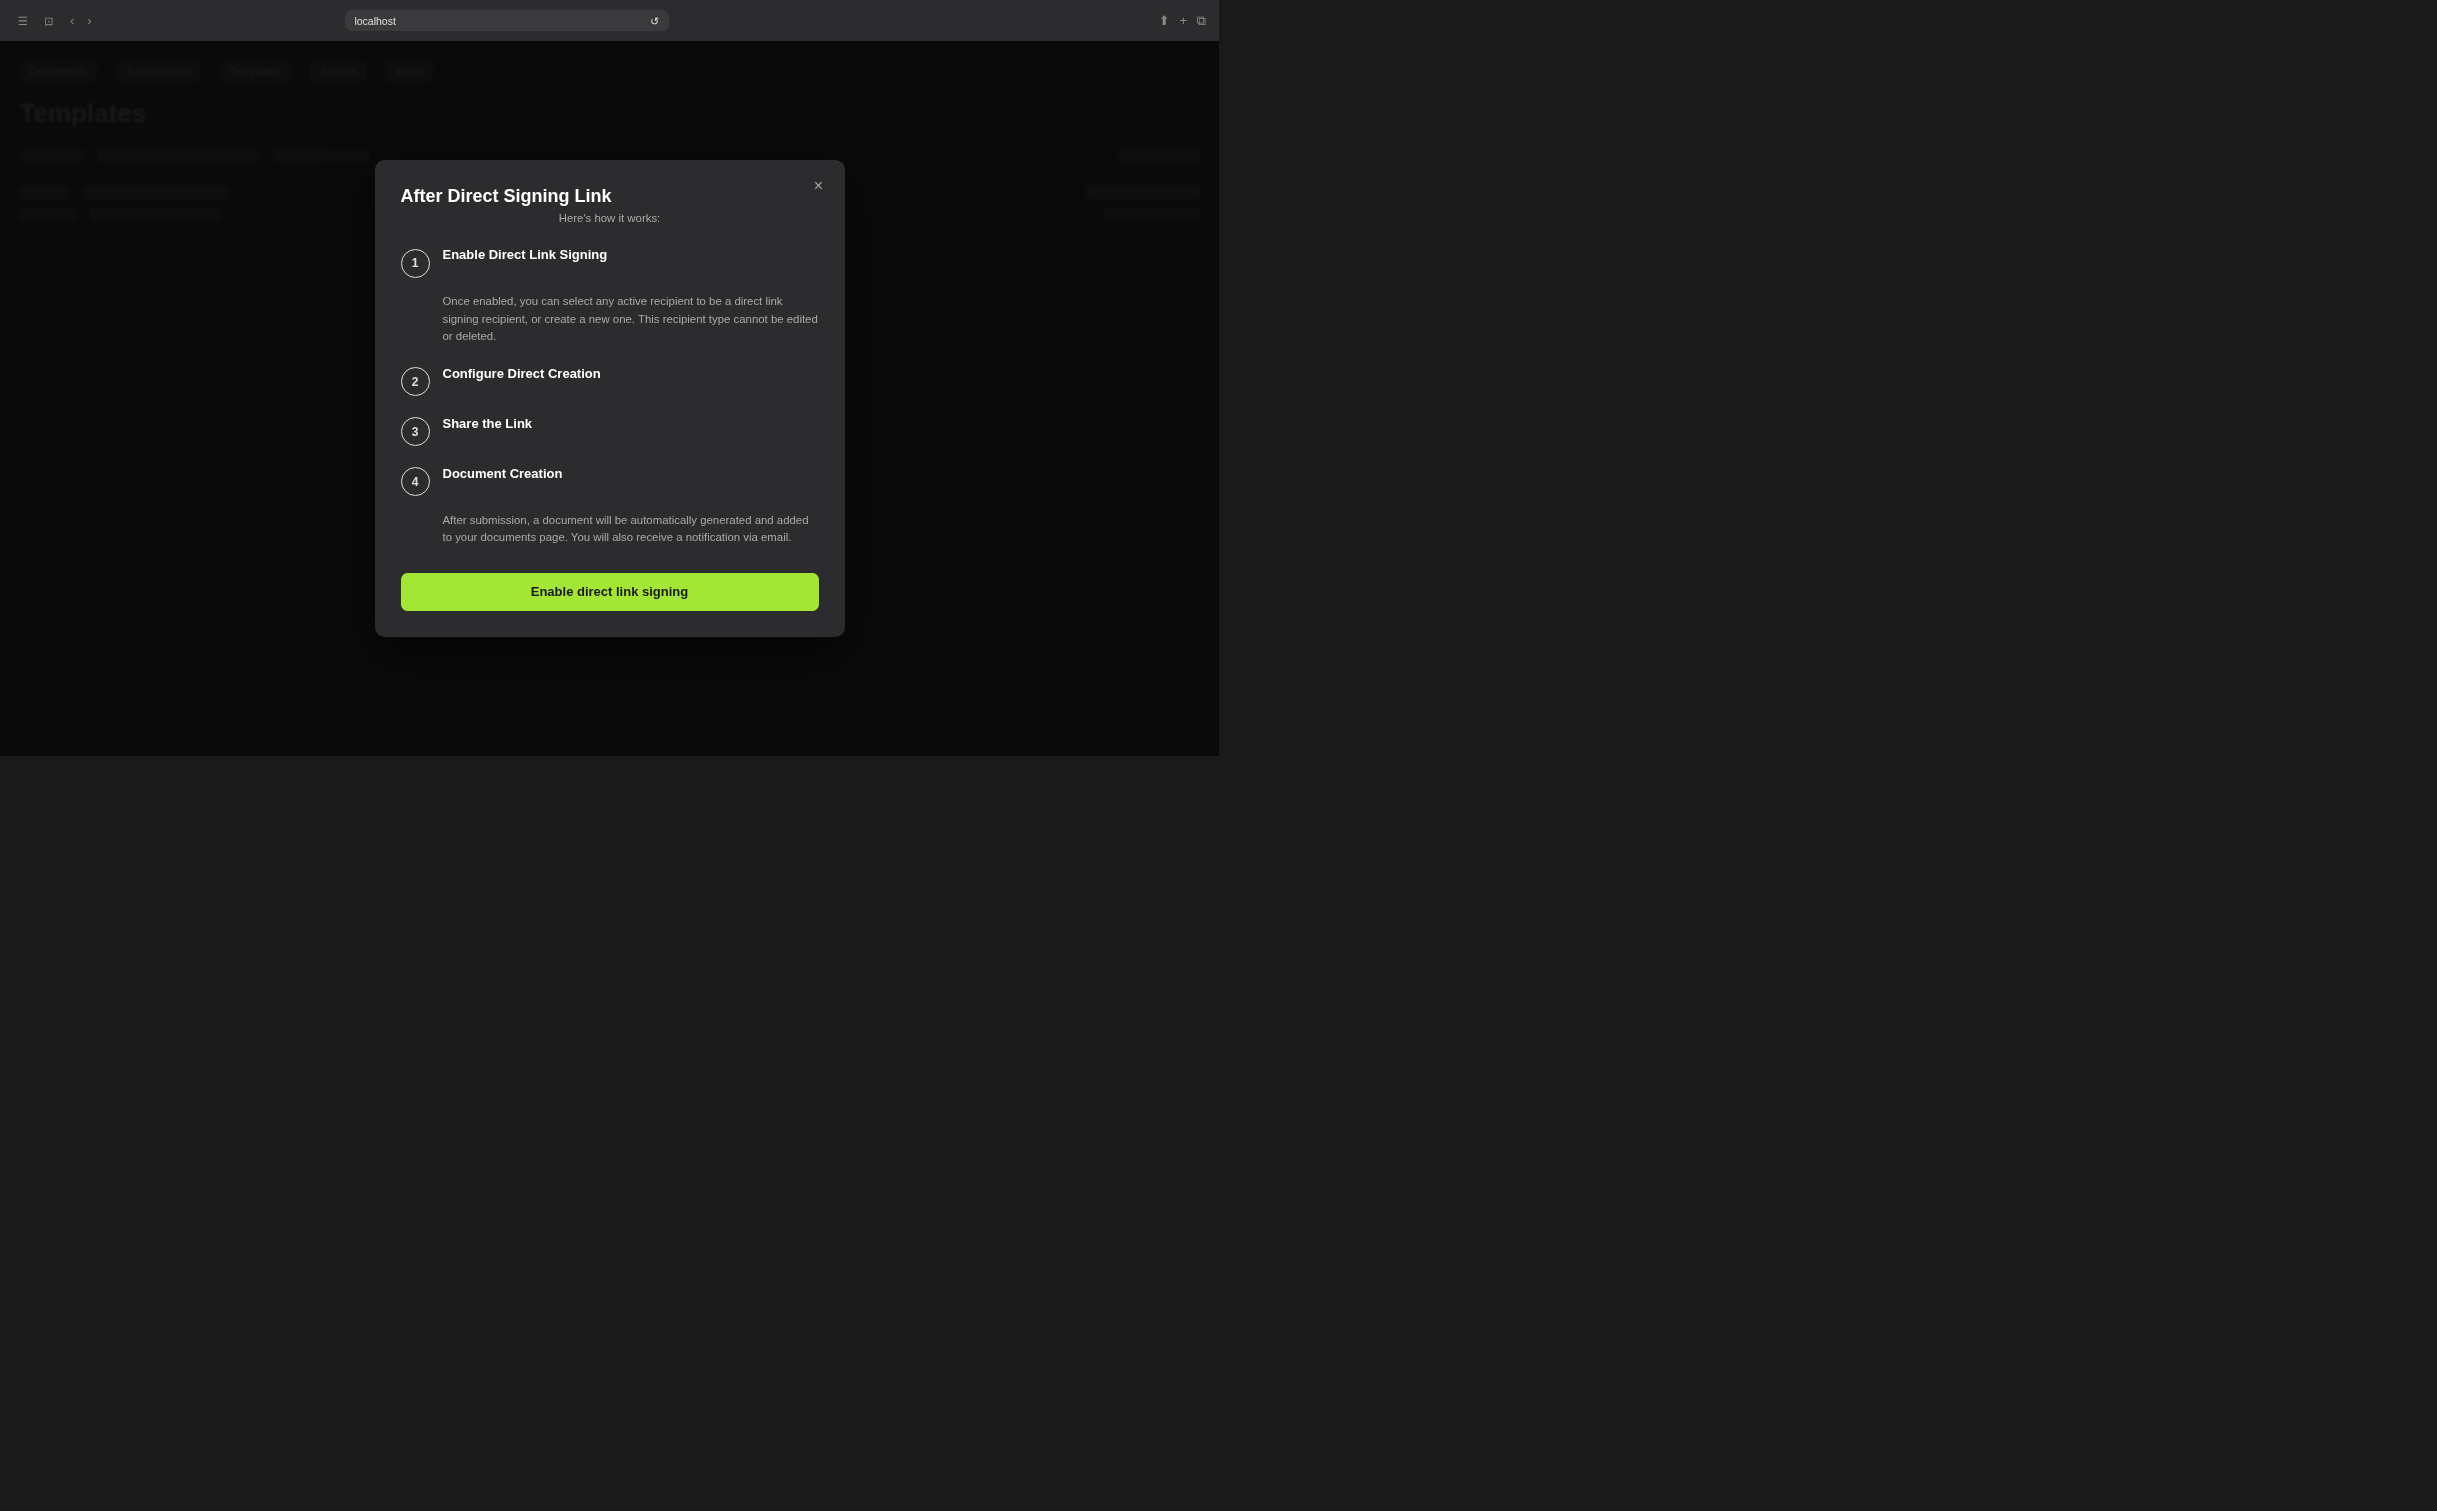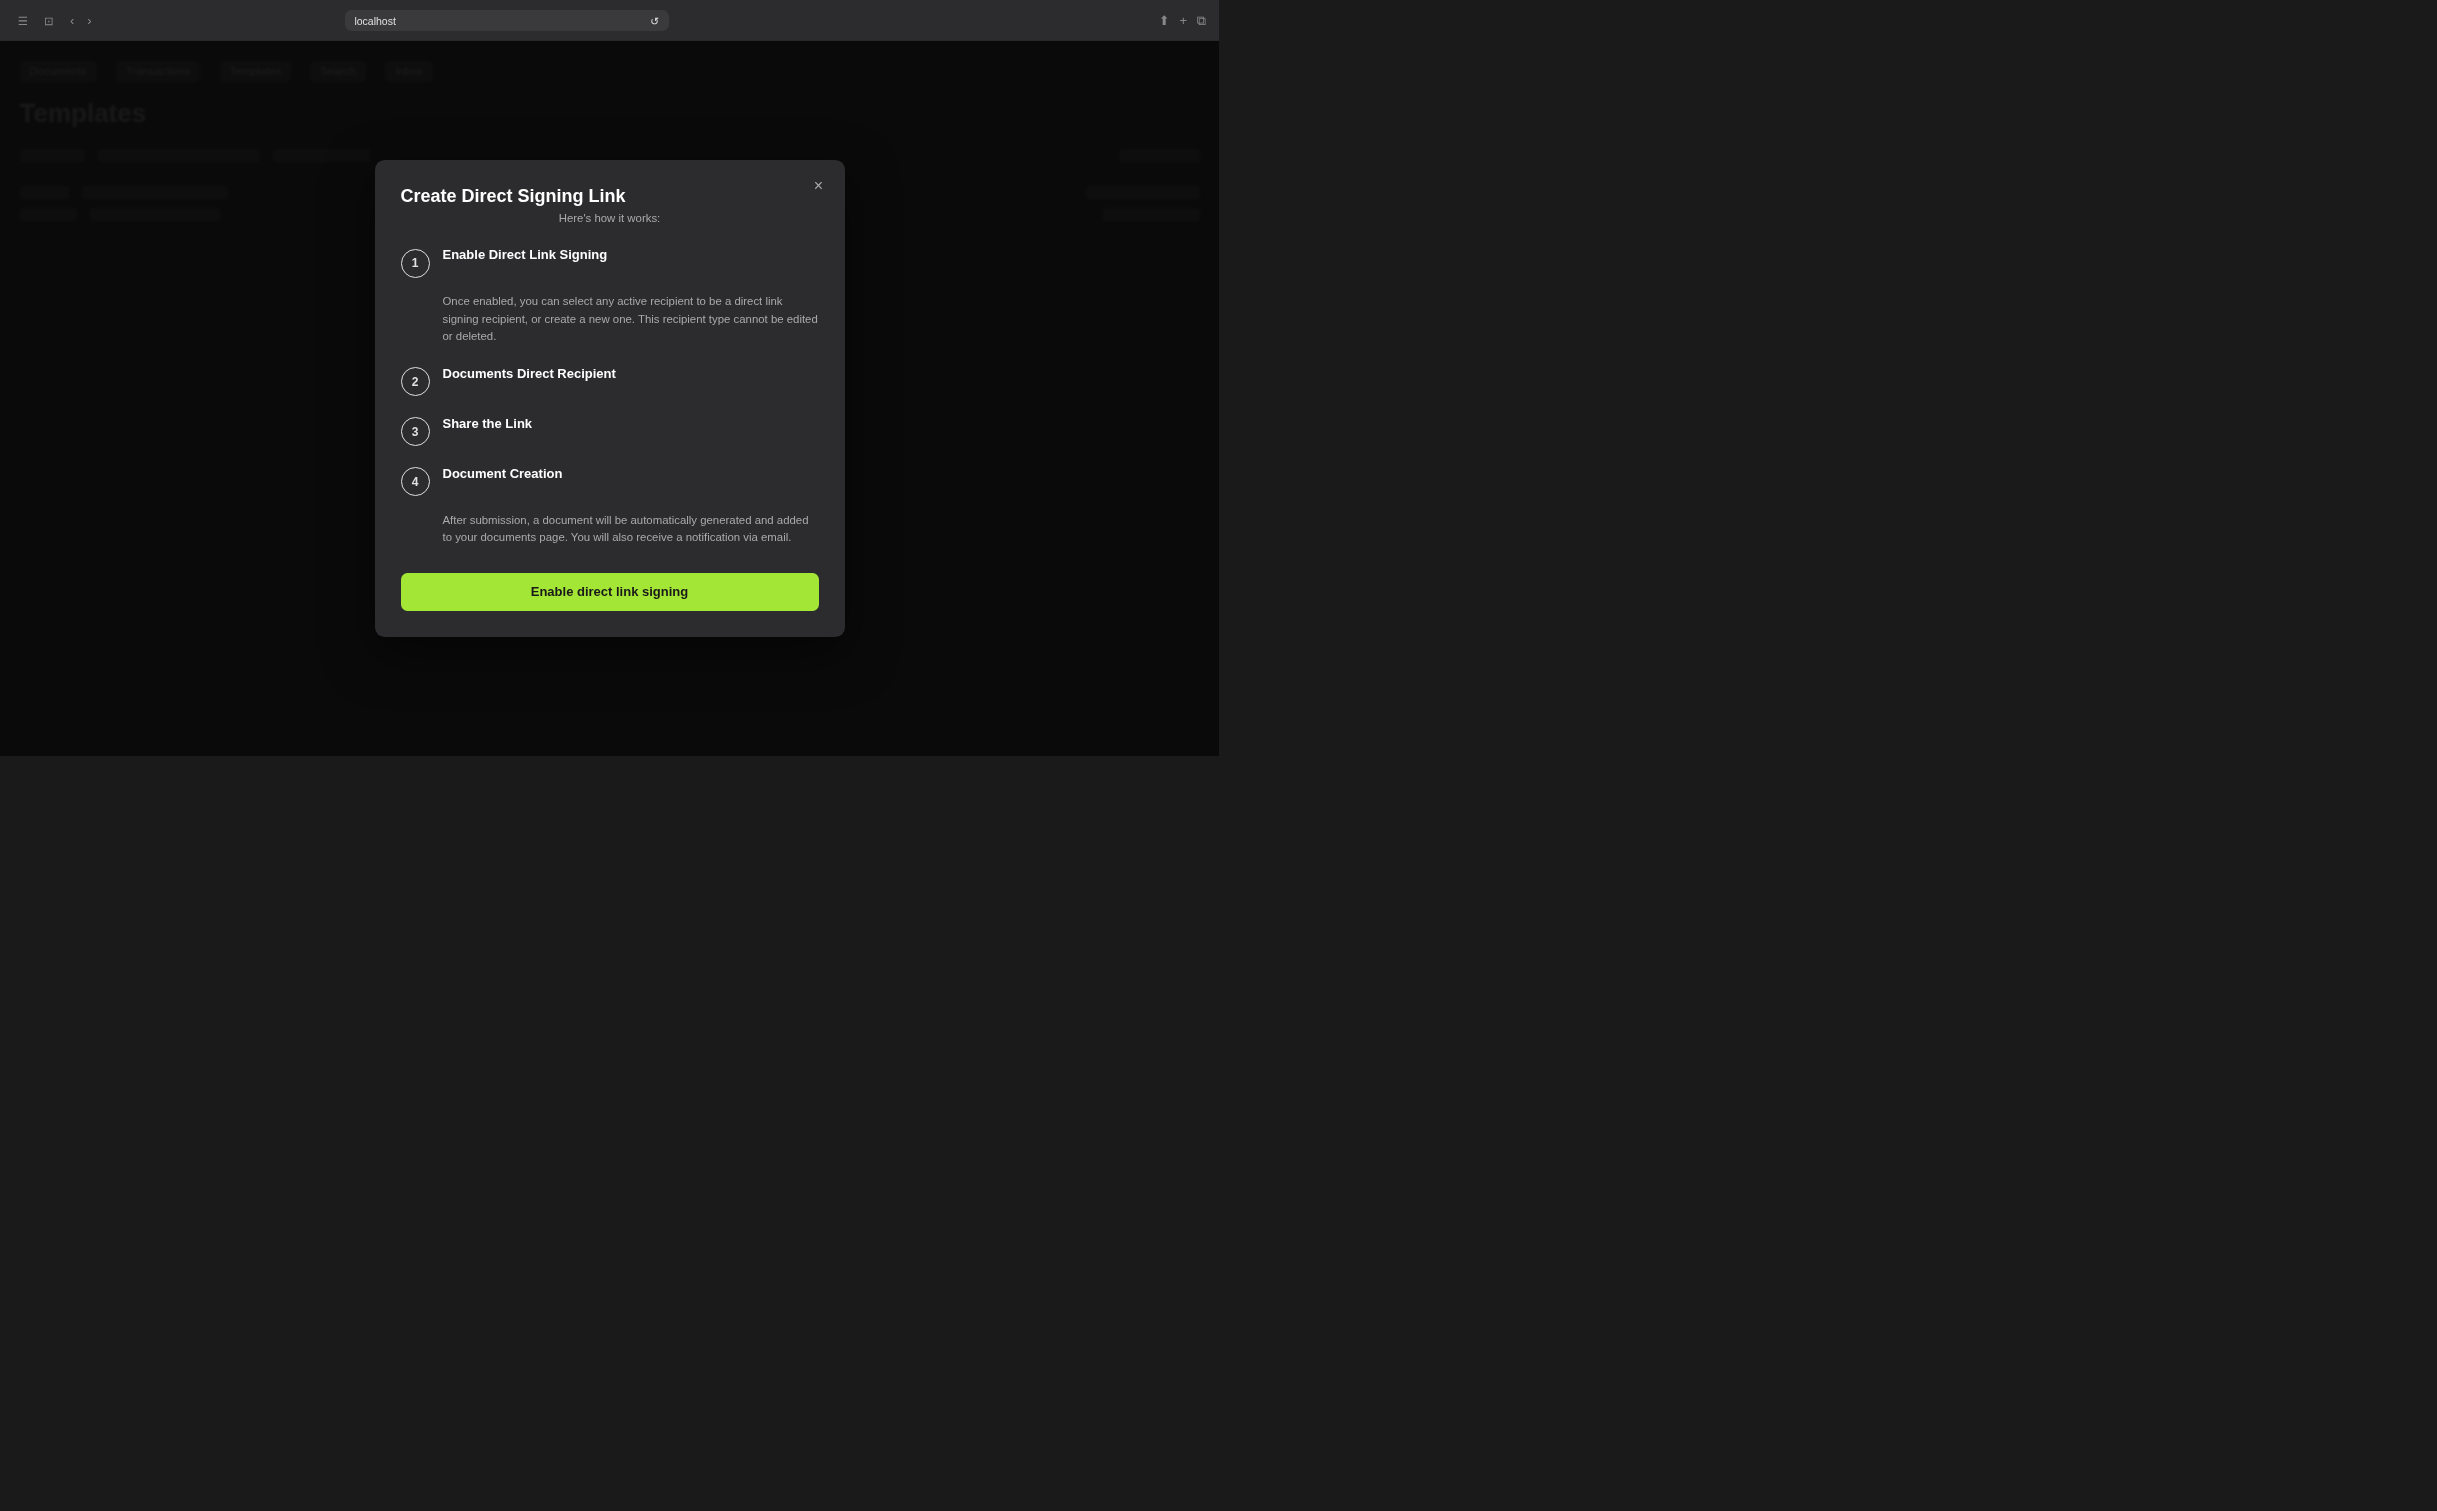--- a/index.html
+++ b/index.html
@@ -309,37 +309,37 @@
     <div class="bg-cell" style="width: 130px;"></div>
     <div class="bg-cell" style="width: 97px; margin-left: auto;"></div>
   </div>
 </div>
 
 <div class="overlay">
 
   <div class="modal">
     <button class="modal-close">×</button>
 
-    <h2 class="modal-title">Create Direct Signing Link</h2>
+    <h2 class="modal-title">After Direct Signing Link</h2>
     <p class="modal-subtitle">Here's how it works:</p>
 
     <div class="step-list">
 
       <div class="step-item">
         <div class="step-number">1</div>
         <div class="step-content">
           <div class="step-title">Enable Direct Link Signing</div>
           <div class="step-description">Once enabled, you can select any active recipient to be a direct link signing recipient, or create a new one. This recipient type cannot be edited or deleted.</div>
         </div>
       </div>
 
       <div class="step-item">
         <div class="step-number">2</div>
         <div class="step-content">
-          <div class="step-title">Documents Direct Recipient</div>
+          <div class="step-title">Configure Direct Creation</div>
         </div>
       </div>
 
       <div class="step-item">
         <div class="step-number">3</div>
         <div class="step-content">
           <div class="step-title">Share the Link</div>
         </div>
       </div>
 

